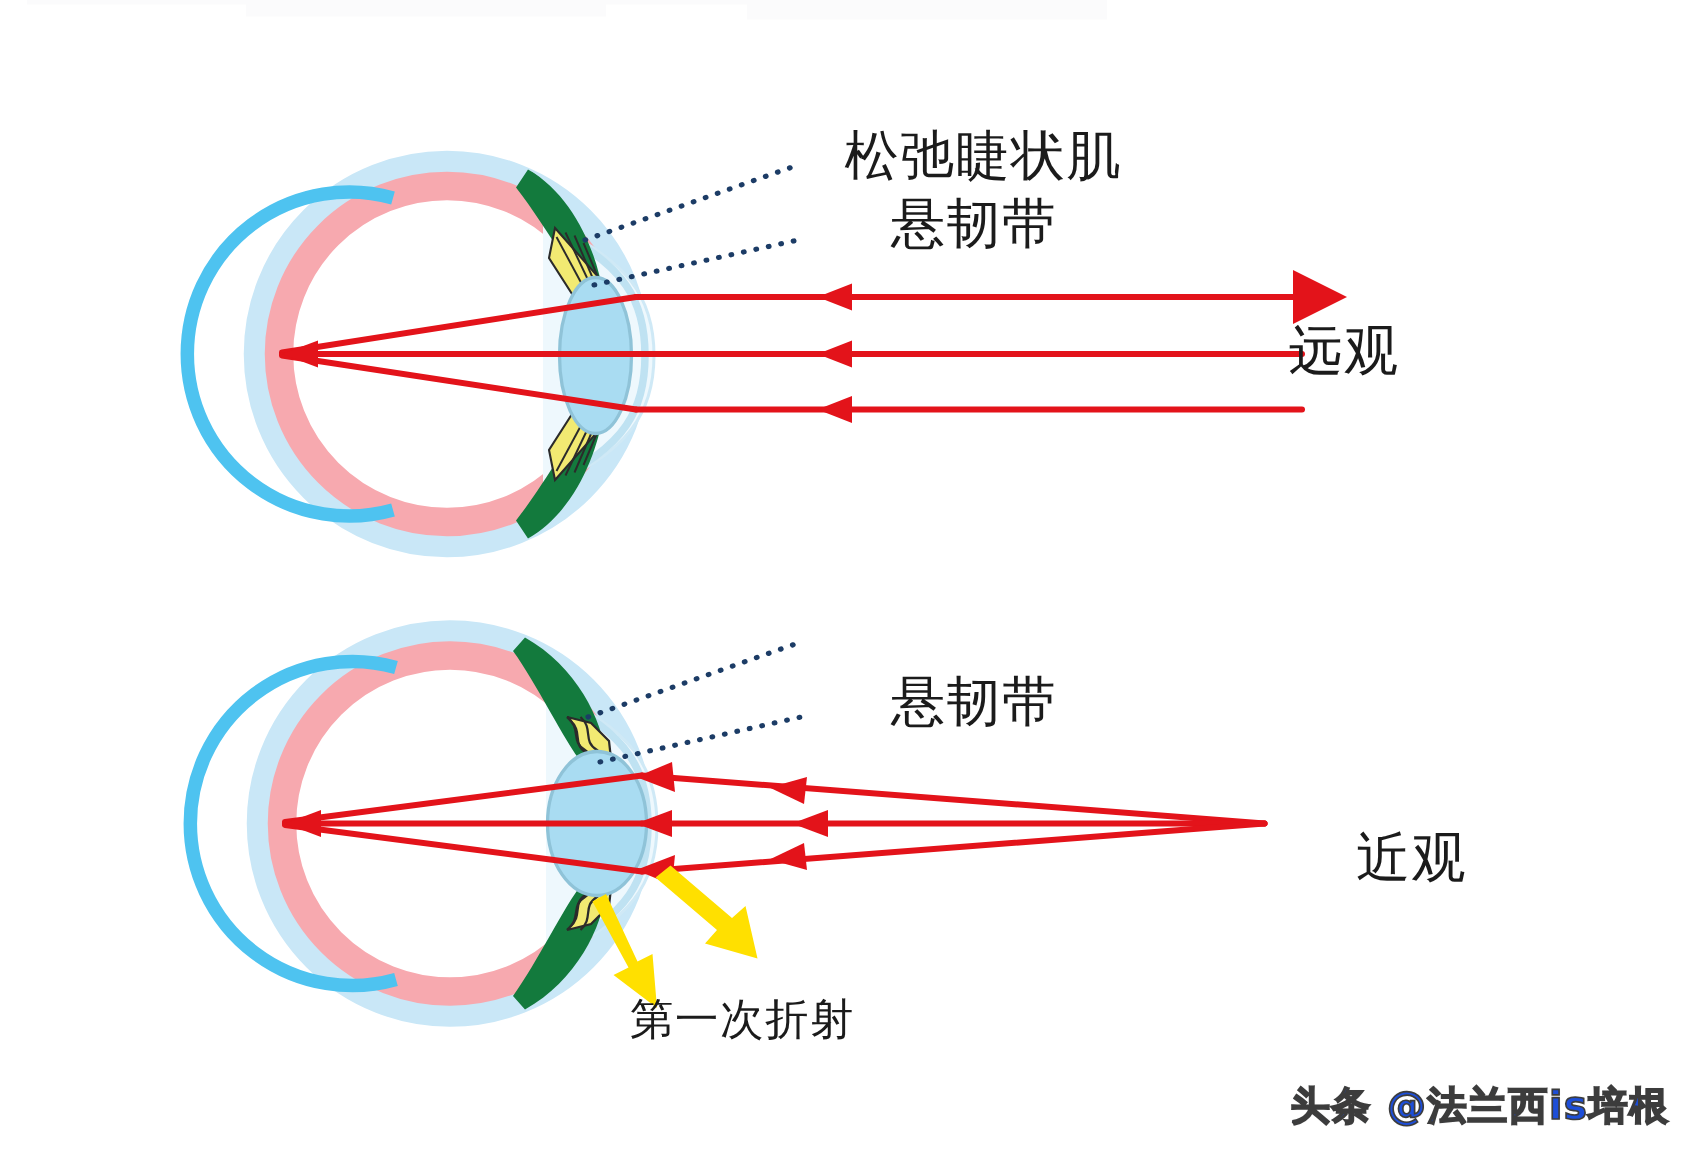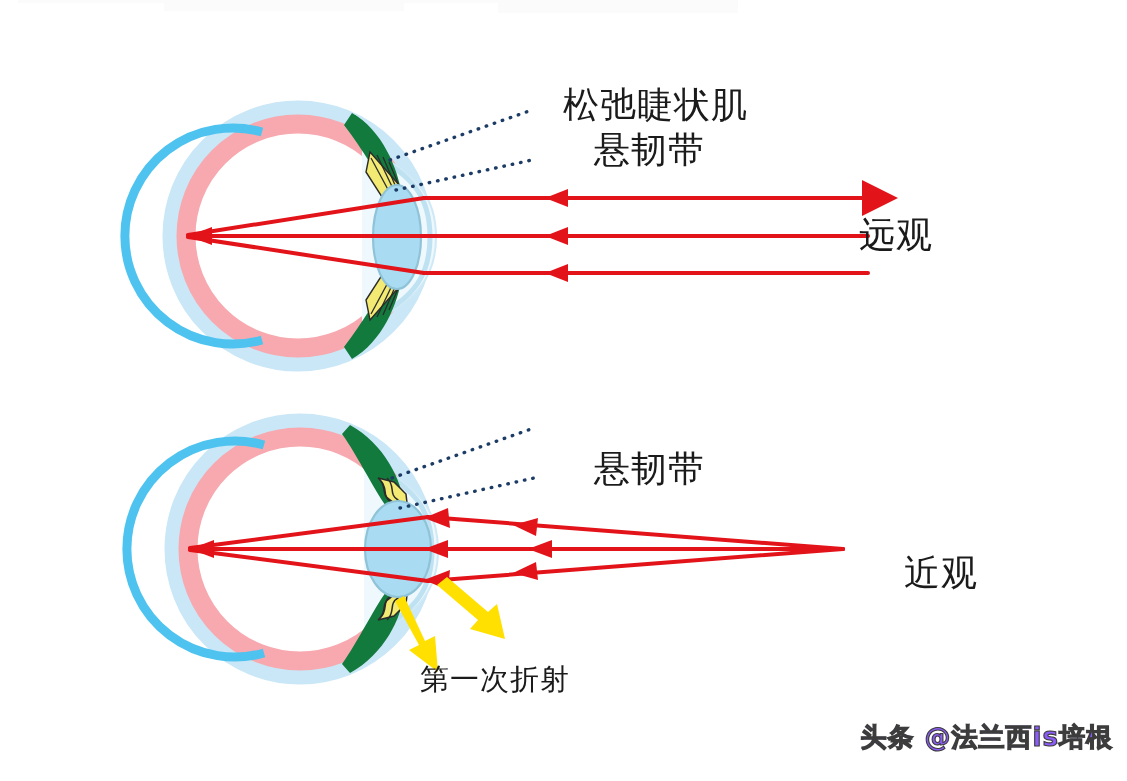--- a/index.html
+++ b/index.html
@@ -21,21 +21,21 @@
     -webkit-font-smoothing:antialiased;
   }
   .lbl-big{font-size:36px;line-height:38px;}
   .lbl-med{font-size:29px;line-height:36px;}
   .watermark{
     position:absolute;
     right:14px;bottom:26px;
     font-family:"DejaVu Sans","Liberation Sans",sans-serif;
     font-size:26px;
     font-weight:700;
-    color:#8b5cf6;
+    color:#1d4ed8;
     letter-spacing:1px;
     -webkit-text-stroke:1.1px #3c3c3c;
     text-shadow:0 0 1px rgba(0,0,0,.35);
     white-space:nowrap;
   }
   .faintband{position:absolute;background:#fbfbfc;}
 </style>
 </head>
 <body>
 

